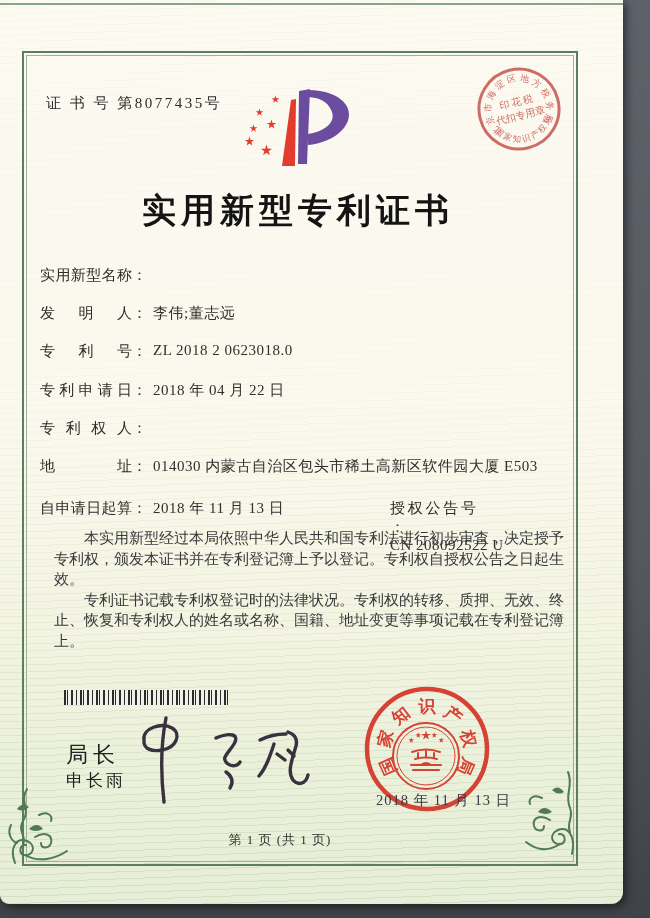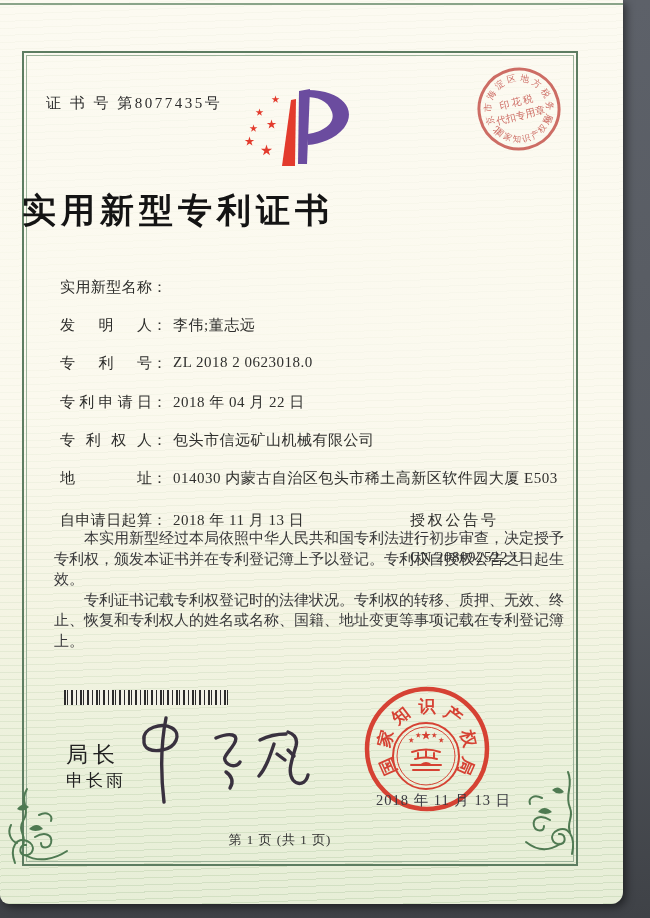--- a/index.html
+++ b/index.html
@@ -19,24 +19,24 @@
     background:repeating-linear-gradient(178deg, rgba(110,155,95,0.20) 0 1px, rgba(0,0,0,0) 1px 7px);
     -webkit-mask-image:linear-gradient(to bottom, rgba(0,0,0,.18) 0%, rgba(0,0,0,.10) 35%, rgba(0,0,0,.45) 66%, rgba(0,0,0,.9) 100%);
             mask-image:linear-gradient(to bottom, rgba(0,0,0,.18) 0%, rgba(0,0,0,.10) 35%, rgba(0,0,0,.45) 66%, rgba(0,0,0,.9) 100%);
   }
   .edge-line{position:absolute; left:0; right:0; top:3px; height:2px; background:#8aa489;}
   .frame{position:absolute; left:22px; top:51px; width:552px; height:811px; border:2px solid #5d7d61;}
   .frame::after{content:""; position:absolute; inset:2px; border:1px solid #9cb39a;}
 
   .cert-number{position:absolute; left:46px; top:94px; font-size:15px; letter-spacing:2.5px; color:#2c2c2c;}
   .logo{position:absolute; left:238px; top:84px; width:128px; height:104px;}
-  .title{position:absolute; left:22px; top:188px; width:552px; 
+  .title{position:absolute; left:22px; top:188px; width:552px; text-align:center;
          font-size:34px; font-weight:bold; letter-spacing:5px; color:#141414;}
 
-  .field-row{position:absolute; left:60px; display:flex; font-size:15px; color:#30302e; white-space:nowrap;margin-top:12px;}
+  .field-row{position:absolute; left:40px; display:flex; font-size:15px; color:#30302e; white-space:nowrap;}
   .field-label{display:inline-block; width:92px; text-align:justify; text-align-last:justify; color:#2d2d2b;}
   .field-colon{margin:0 6px 0 0;}
   .field-value{letter-spacing:0.5px;}
   .grant-right{position:absolute; left:350px; top:0; display:flex;flex-direction:column;}
   .grant-right .field-label{width:86px;}
 
   .paragraphs{position:absolute; left:54px; top:528px; width:510px; font-size:15px;
               line-height:20.5px; color:#38383a; text-align:justify;}
   .paragraphs p{margin:0; text-indent:2em;}
 
@@ -106,21 +106,20 @@
       <span class="field-value">ZL 2018 2 0623018.0</span>
     </div>
     <div class="field-row" style="top:381px">
       <span class="field-label">专利申请日</span>
         <span class="field-colon">：</span>
       <span class="field-value">2018 年 04 月 22 日</span>
     </div>
     <div class="field-row" style="top:419px">
       <span class="field-label">专利权人</span>
         <span class="field-colon">：</span>
-      <span class="field-value">包头市信远矿山机械有限公司</span>
     </div>
     <div class="field-row" style="top:457px">
       <span class="field-label">地址</span>
         <span class="field-colon">：</span>
       <span class="field-value">014030  内蒙古自治区包头市稀土高新区软件园大厦 E503</span>
     </div>
     <div class="field-row" style="top:499px; width:520px">
       <span class="field-label">自申请日起算</span>
         <span class="field-colon">：</span>
       <span class="field-value">2018 年 11 月 13 日</span>

